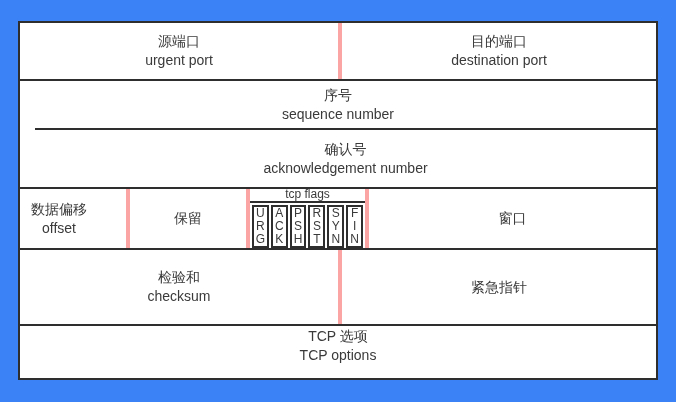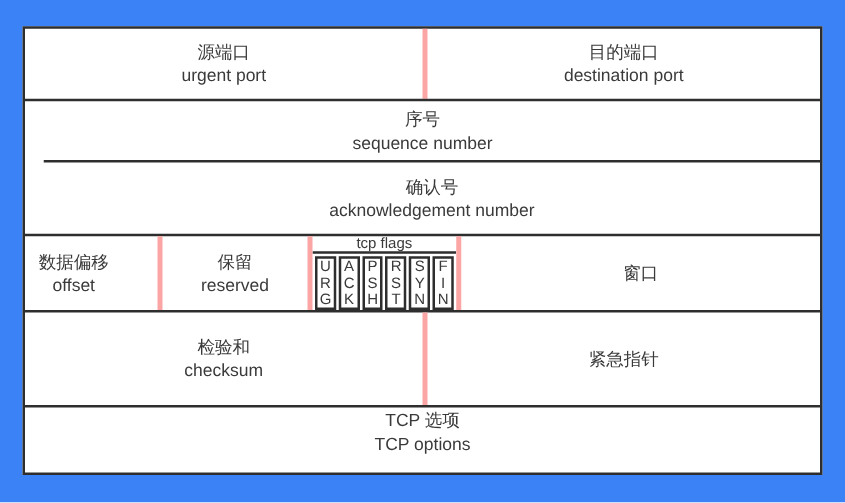--- a/index.html
+++ b/index.html
@@ -133,21 +133,20 @@
       </div>
     </div>
 
     <div class="row r4">
       <div class="cell w-offset">
         <span class="zh">数据偏移</span>
         <span class="en">offset</span>
       </div>
       <div class="cell w-reserved">
         <span class="zh">保留</span>
-        <span class="en">reserved</span>
       </div>
       <div class="cell w-flags flags-cell">
         <div class="flags-header">tcp flags</div>
         <div class="flags-boxes">
           <div class="flag-box">U
 R
 G</div>
           <div class="flag-box">A
 C
 K</div>

